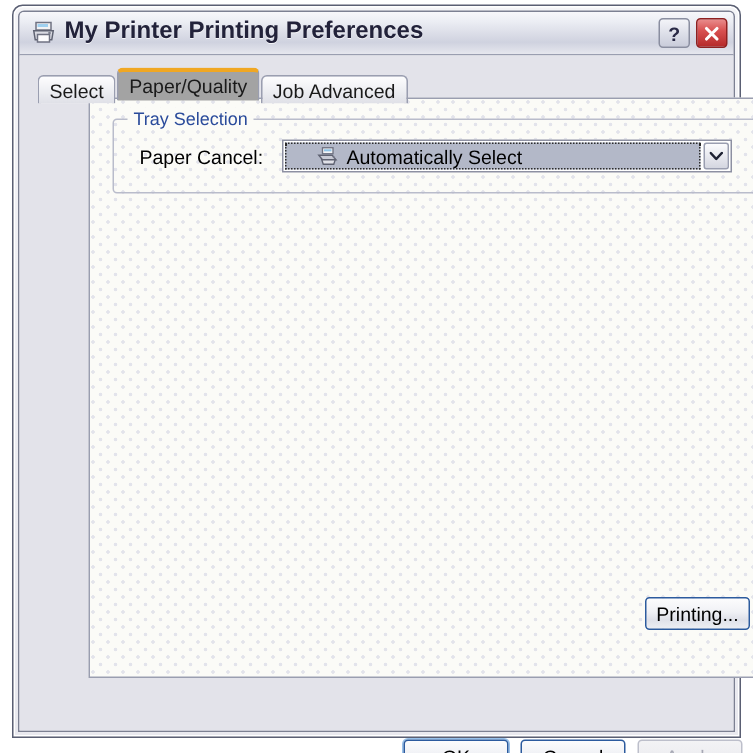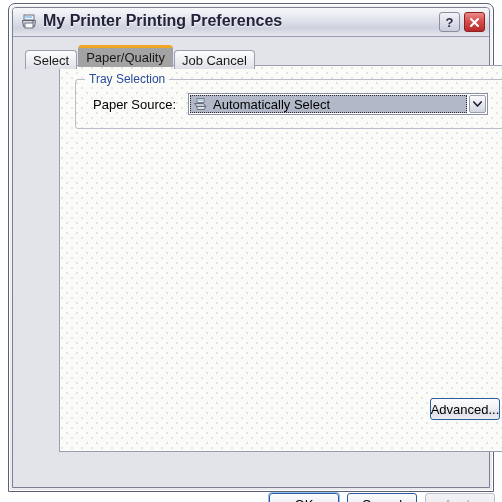--- a/index.html
+++ b/index.html
@@ -148,21 +148,21 @@
     box-sizing:border-box;
     display:flex; align-items:stretch;
   }
   #combo-field{
     flex:1 1 auto;
     margin:1px;
     background:#b3b8c8;
     outline:1px dotted #2b2b2b;
     outline-offset:-1px;
     display:flex; align-items:center;
-    padding-left:3px;
+    padding-left:21px;
     overflow:hidden;
   }
   #combo-icon{ width:16px; height:14px; flex:0 0 auto; margin-right:4px;}
   #combo-value{
     font-size:13px; color:#000000; white-space:nowrap;
   }
   #combo-arrow-btn{
     flex:0 0 17px; margin:1px;
     background:linear-gradient(to bottom,#fbfbfd 0%,#e8e9ef 50%,#d4d6e0 100%);
     border:1px solid #9a9eb0;
@@ -242,30 +242,30 @@
     <div id="client">
 
       <div id="tabstrip">
         <div class="tab">
           <span>Select</span>
         </div>
         <div class="tab active">
           <span>Paper/Quality</span>
         </div>
         <div class="tab">
-          <span>Job Cancel</span>
+          <span>Job Advanced</span>
         </div>
       </div>
 
       <div id="tabpanel">
 
         <div id="group-tray">
           <span id="group-tray-label">Tray Selection</span>
 
-          <span id="paper-source-label">Paper Source:</span>
+          <span id="paper-source-label">Paper Cancel:</span>
 
           <div id="combo-paper-source">
             <div id="combo-field">
               <span id="combo-icon">
                 <svg width="16" height="14" viewBox="0 0 16 14">
                   <path d="M1.5 6.5 H10.5 L13 9.5 H4 Z" fill="#c9cbd6" stroke="#5f6272" stroke-width="0.9"></path>
                   <rect x="4" y="1.5" width="7" height="4" fill="#f4f4f6" stroke="#6f7282" stroke-width="0.9"></rect>
                   <rect x="5" y="2.5" width="5" height="1.4" fill="#8fc3e8"></rect>
                   <path d="M3.5 9.5 H12.5 L11.5 12.5 H4.5 Z" fill="#e0e1e8" stroke="#5f6272" stroke-width="0.9"></path>
                   <circle cx="11.5" cy="7.8" r="0.7" fill="#7a7d8c"></circle>
@@ -275,21 +275,21 @@
             </div>
             <div id="combo-arrow-btn">
               <svg width="9" height="6" viewBox="0 0 9 6">
                 <path d="M0.8 1 L4.5 5 L8.2 1" fill="none" stroke="#1e2233" stroke-width="1.7" stroke-linecap="round" stroke-linejoin="round"></path>
               </svg>
             </div>
           </div>
         </div>
 
         <div id="btn-advanced">
-          <span>Advanced...</span>
+          <span>Printing...</span>
         </div>
 
       </div>
 
       <div class="dlg-btn default" id="btn-ok">
         <span>OK</span>
       </div>
       <div class="dlg-btn normal" id="btn-cancel">
         <span>Cancel</span>
       </div>

